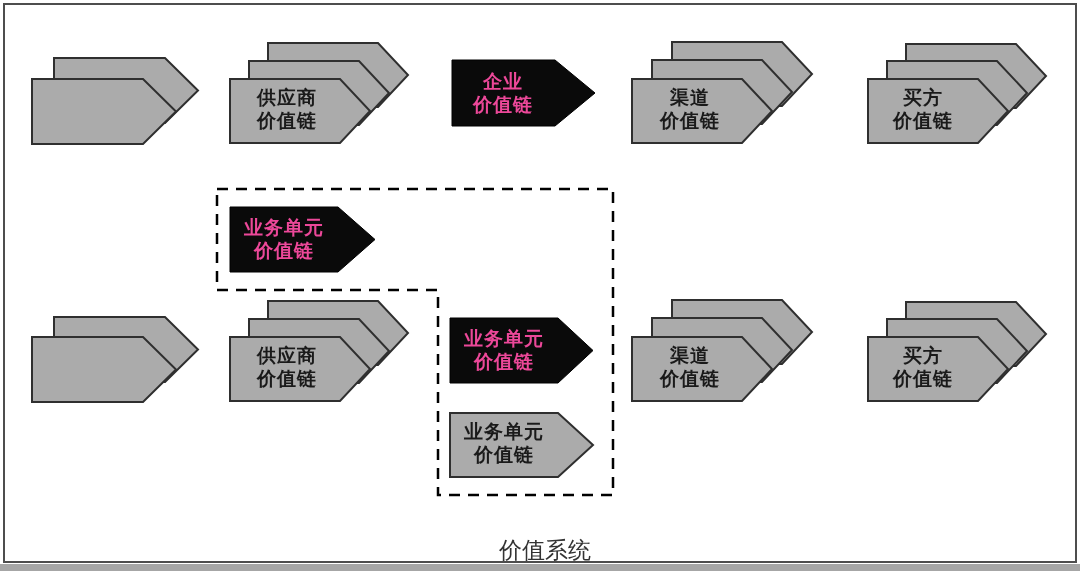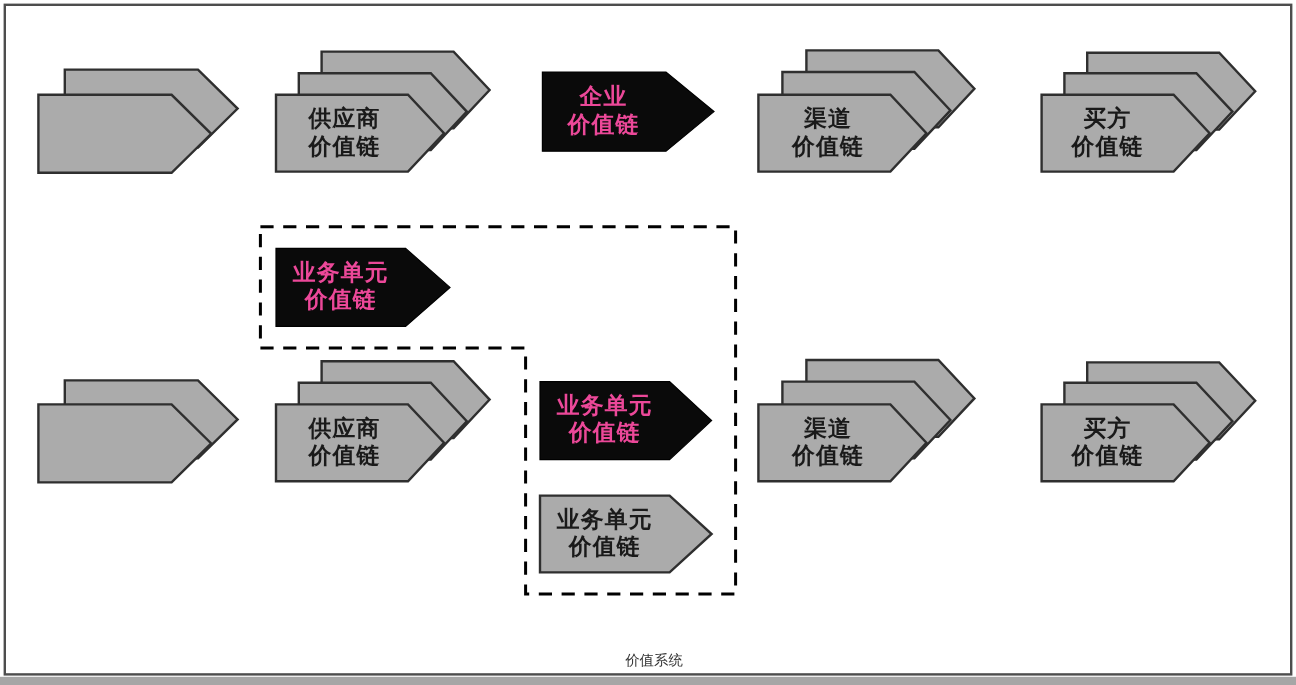--- a/index.html
+++ b/index.html
@@ -43,27 +43,27 @@
     position: absolute;
     width: 150px;
     text-align: center;
     font-size: 19px;
     line-height: 23px;
     font-weight: 700;
     white-space: pre-line;
     letter-spacing: 1px;
     pointer-events: none;
   }
-  .label.dark  { color: #1a1a1a; }
+  .label.dark  { color: #1a1a1a; font-family: Liberation Mono, monospace; }
   .label.light { color: #ec4899; }
   .caption {
     position: absolute;
     width: 150px;
     text-align: center;
-    font-size: 12px;
+    font-size: 23px;
     line-height: 22px;
     font-weight: 400;
     color: #333333;
   }
 </style>
 </head>
 <body>
 
 <div class="canvas">
 

